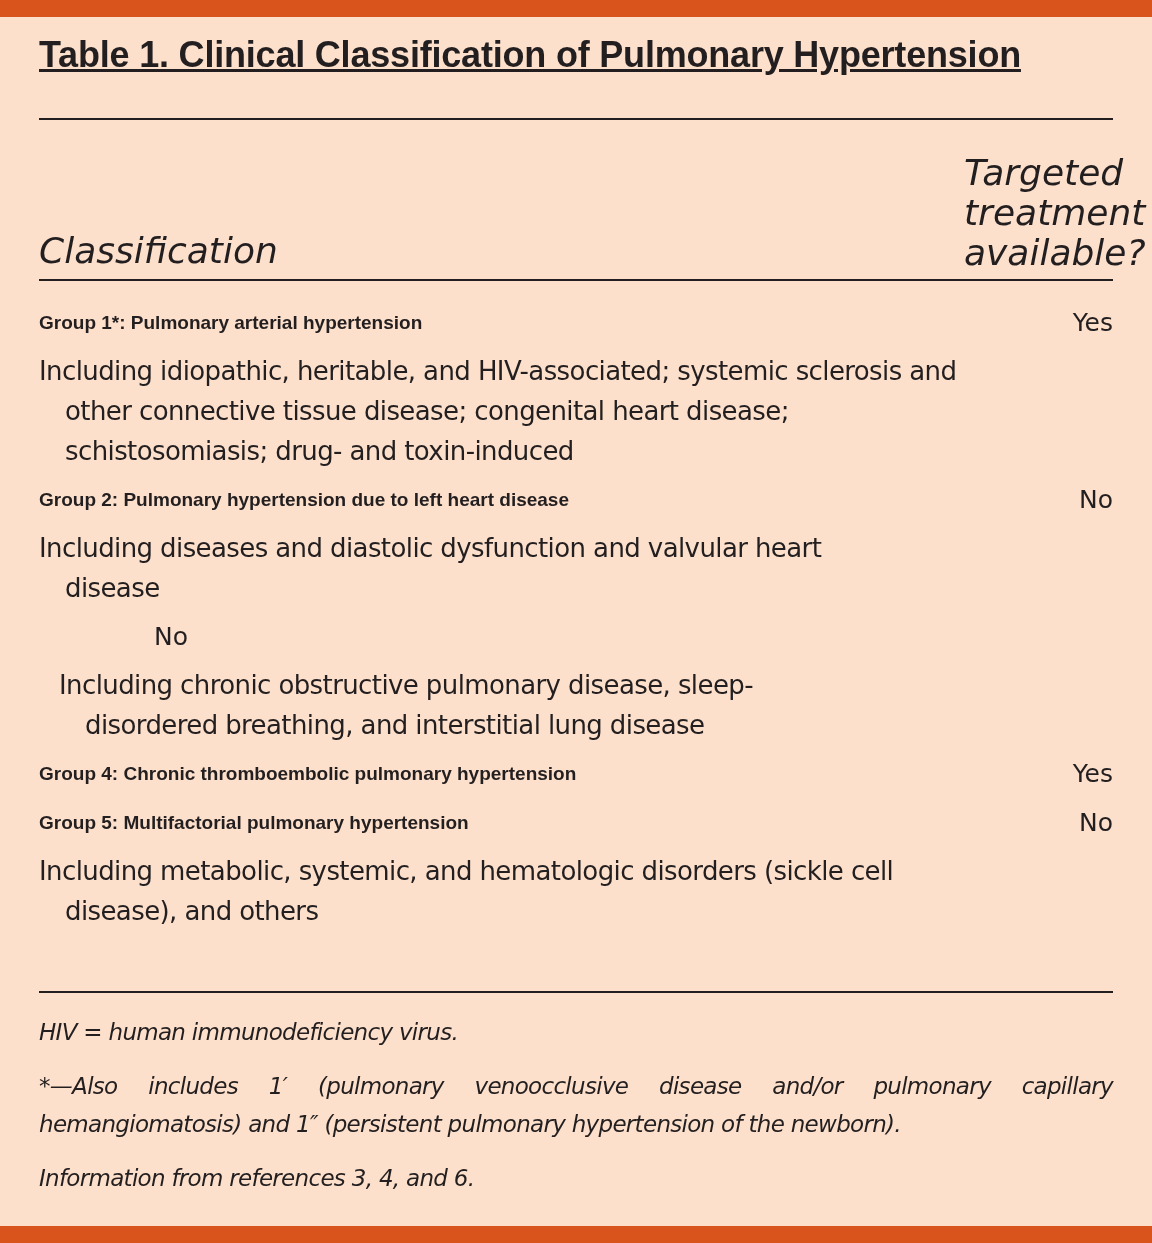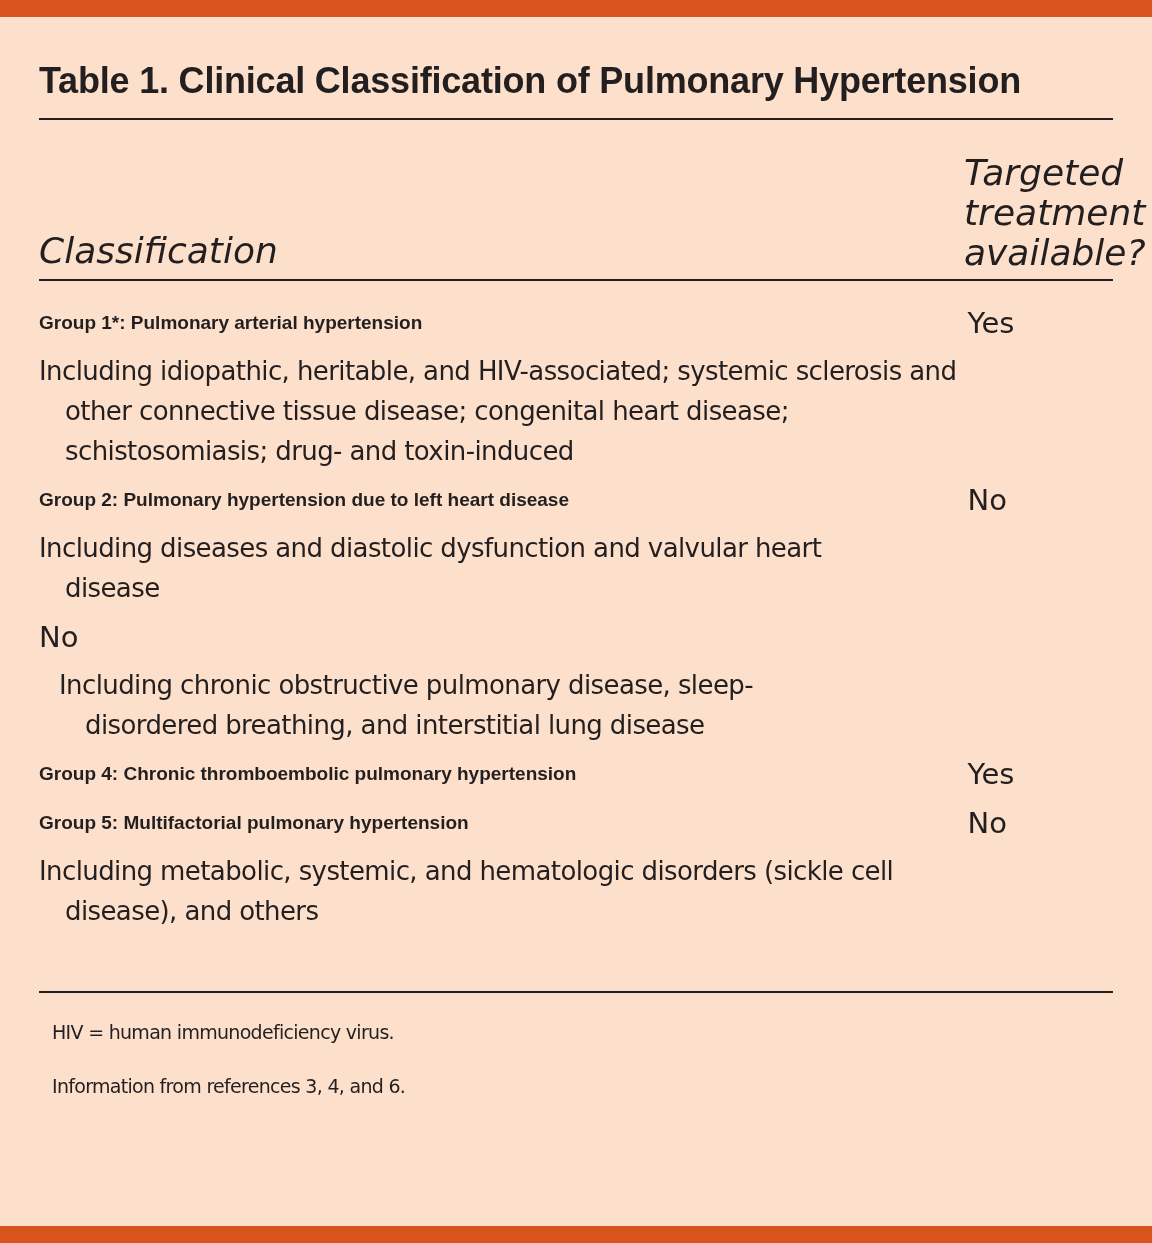--- a/index.html
+++ b/index.html
@@ -8,48 +8,49 @@
       background: #fde0cb;
       font-family: "DejaVu Sans", "Liberation Sans", sans-serif;
       color: #231f20;
       position: relative;
       overflow: hidden;
     }
     .bar { position: absolute; left: 0; width: 1152px; height: 17px; background: #d9531d; }
     .bar.top { top: 0; }
     .bar.bottom { top: 1226px; }
     .title {
-      position: absolute; left: 39px; top: 60px;
+      position: absolute; left: 39px; top: 34px;
       font-family: "Liberation Sans", sans-serif;
       font-weight: bold; font-size: 36px; letter-spacing: -0.2px;
       white-space: nowrap;
+      text-decoration: underline;
     }
     .rule { position: absolute; left: 39px; width: 1074px; height: 2px; background: #231f20; }
     .r1 { top: 118px; }
     .r2 { top: 279px; }
     .r3 { top: 991px; }
     .col-head { position: absolute; font-style: italic; font-size: 36px; line-height: 40px; font-weight: normal; }
     .ch-class { left: 39px; top: 231px; }
     .ch-treat { left: 964px; top: 153px; width: 150px; }
     .rows { position: absolute; left: 39px; top: 303px; width: 1074px; }
     .row { display: flex; }
     .row .cell-main { width: 925px; }
-    .row .cell-val { width: 149px; font-size: 29px; line-height: 40px; }
+    .row .cell-val { width: 149px; font-size: 25px; line-height: 40px; text-align: right; }
     .group-head {
       font-family: "Liberation Sans", sans-serif;
       font-weight: bold; font-size: 19px; line-height: 40px;
       padding-left: 26px; text-indent: -26px;
     }
     .group-desc {
       font-size: 26px; line-height: 40px; margin-top: 8px;
       padding-left: 26px; text-indent: -26px;
       letter-spacing: -0.6px;
     }
     .group { margin-bottom: 9px; }
-    .footnotes { position: absolute; left: 52px; top: 1013px; width: 1074px; font-size: 19px; line-height: 38px; letter-spacing: -0.7px; }
+    .footnotes { position: absolute; left: 39px; top: 1013px; width: 1074px; font-style: italic; font-size: 23px; line-height: 38px; letter-spacing: -0.7px; }
     .fn { margin-bottom: 16px; }
     .fn.star { text-align: justify; text-align-last: left; }
   </style>
 </head>
 <body>
 
 <div class="bar top"></div>
 
 <h1 class="title" style="margin:0;">Table 1. Clinical Classification of Pulmonary Hypertension</h1>
 
@@ -105,16 +106,17 @@
     <div class="row">
       <div class="cell-main group-desc" style="width:880px;">Including metabolic, systemic, and hematologic disorders (sickle cell disease), and others</div>
     </div>
   </div>
 </div>
 
 <div class="rule r3"></div>
 
 <div class="footnotes">
   <div class="fn">HIV = human immunodeficiency virus.</div>
+  <div class="fn star">*—Also includes 1′ (pulmonary venoocclusive disease and/or pulmonary capillary hemangiomatosis) and 1″ (persistent pulmonary hypertension of the newborn).</div>
   <div class="fn">Information from references 3, 4, and 6.</div>
 </div>
 
 <div class="bar bottom"></div>
 
 </body></html>

